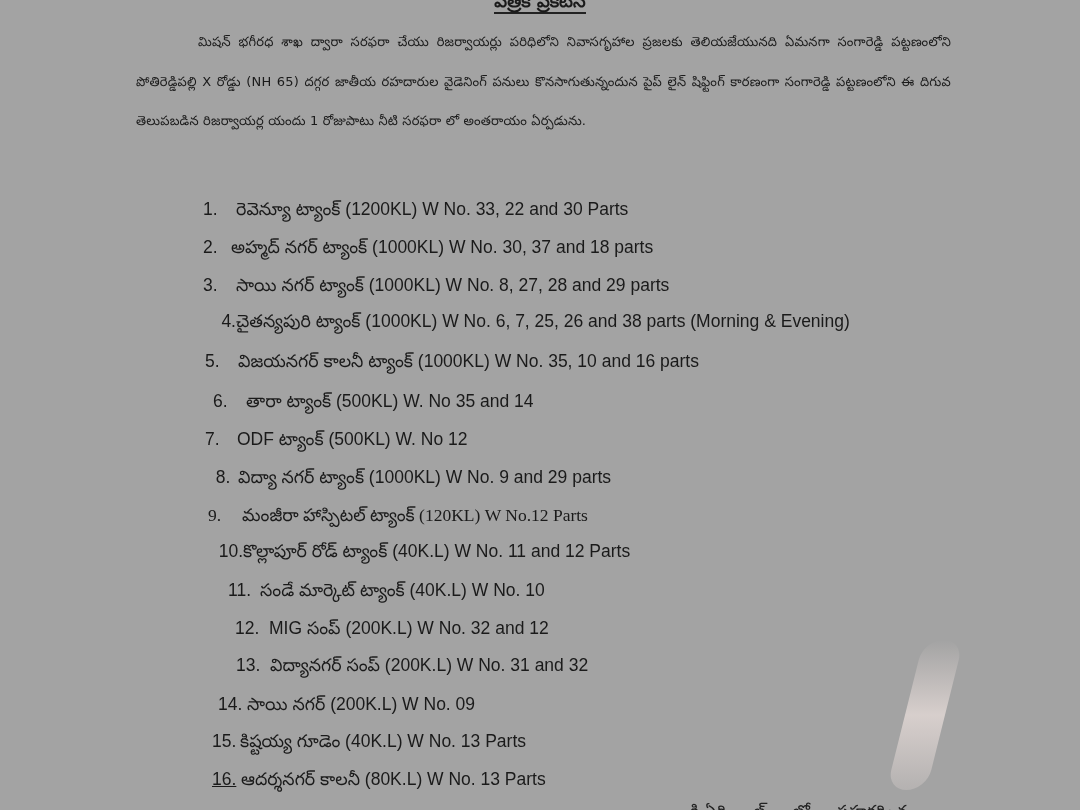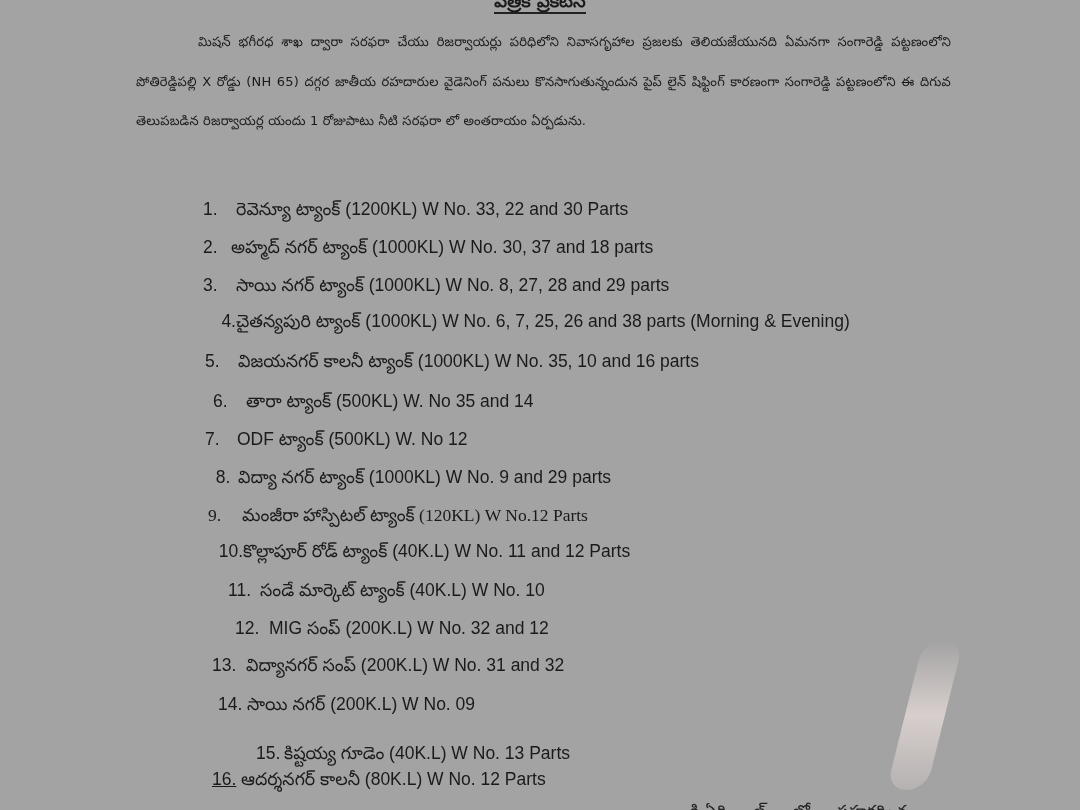--- a/index.html
+++ b/index.html
@@ -128,30 +128,30 @@
     <li style="left:210px; top:350px;">
       <span class="num" style="width:33px;text-align:right;">10.</span><span class="txt">కొల్లాపూర్ రోడ్ ట్యాంక్ (40K.L) W No. 11 and 12 Parts</span>
     </li>
     <li style="left:211px; top:389px;margin-left:17px;">
       <span class="num" style="width:32px;">11.</span><span class="txt">సండే మార్కెట్ ట్యాంక్ (40K.L) W No. 10</span>
     </li>
     <li style="left:212px; top:427px;">
       <span class="num" style="width:34px;margin-left:23px;">12.</span><span class="txt">MIG సంప్ (200K.L) W No. 32 and 12</span>
     </li>
     <li style="left:212px; top:464px;">
-      <span class="num" style="width:34px;">13.</span><span class="txt">విద్యానగర్ సంప్ (200K.L) W No. 31 and 32</span>
+      <span class="num" style="width:34px;margin-left:24px;">13.</span><span class="txt">విద్యానగర్ సంప్ (200K.L) W No. 31 and 32</span>
     </li>
     <li style="left:212px; top:503px;">
       <span class="num" style="width:29px;margin-left:6px;">14.</span><span class="txt">సాయి నగర్ (200K.L) W No. 09</span>
     </li>
-    <li style="left:212px; top:552px;margin-left:44px;">
+    <li style="left:212px; top:540px;">
       <span class="num" style="width:28px;">15.</span><span class="txt">కిష్టయ్య గూడెం (40K.L) W No. 13 Parts</span>
     </li>
     <li style="left:212px; top:578px;">
-      <span class="num" style="width:29px;text-decoration:underline;">16.</span><span class="txt">ఆదర్శనగర్ కాలనీ (80K.L) W No. 12 Parts</span>
+      <span class="num" style="width:29px;text-decoration:underline;">16.</span><span class="txt">ఆదర్శనగర్ కాలనీ (80K.L) W No. 13 Parts</span>
     </li>
   </ol>
 
   <div class="stain"></div>
 
   <div class="cutline">కి ఏరి ... ల్ ... లో ... సహకరించ</div>
 
 </div>
 
 </body></html>

